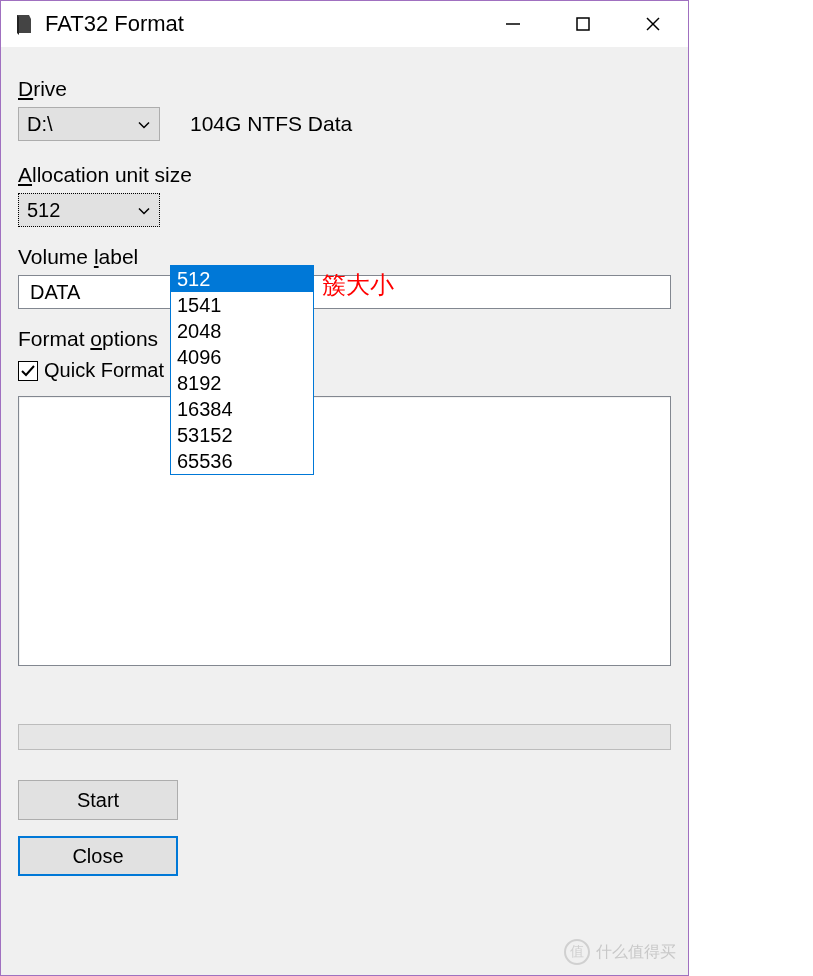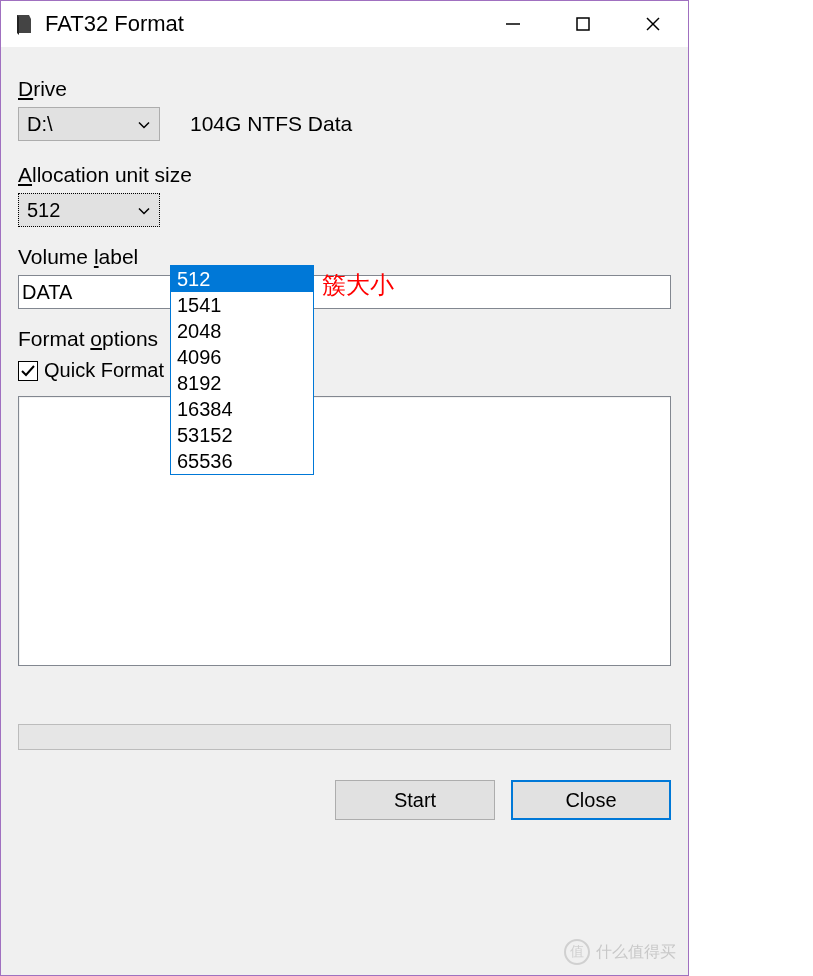--- a/index.html
+++ b/index.html
@@ -88,21 +88,21 @@
     margin-bottom: 22px;
   }
   .drive-info {
     font-size: 21px;
   }
   .textbox {
     width: 100%;
     height: 34px;
     background: #fff;
     border: 1px solid #828790;
-    padding: 0 3px;
+    padding: 0 11px;
     font-size: 20px;
     display: flex;
     align-items: center;
   }
   .checkbox-row {
     display: flex;
     align-items: center;
     gap: 6px;
     margin-top: 8px;
   }
@@ -129,20 +129,21 @@
     height: 26px;
     background: #e6e6e6;
     border: 1px solid #bcbcbc;
     margin-top: 58px;
   }
   .buttons {
     display: flex;
     justify-content: flex-end;
     gap: 16px;
     margin-top: 30px;
+    flex-direction: column;
   }
   .btn {
     width: 160px;
     height: 40px;
     background: #e1e1e1;
     border: 1px solid #adadad;
     display: flex;
     align-items: center;
     justify-content: center;
     font-size: 20px;

